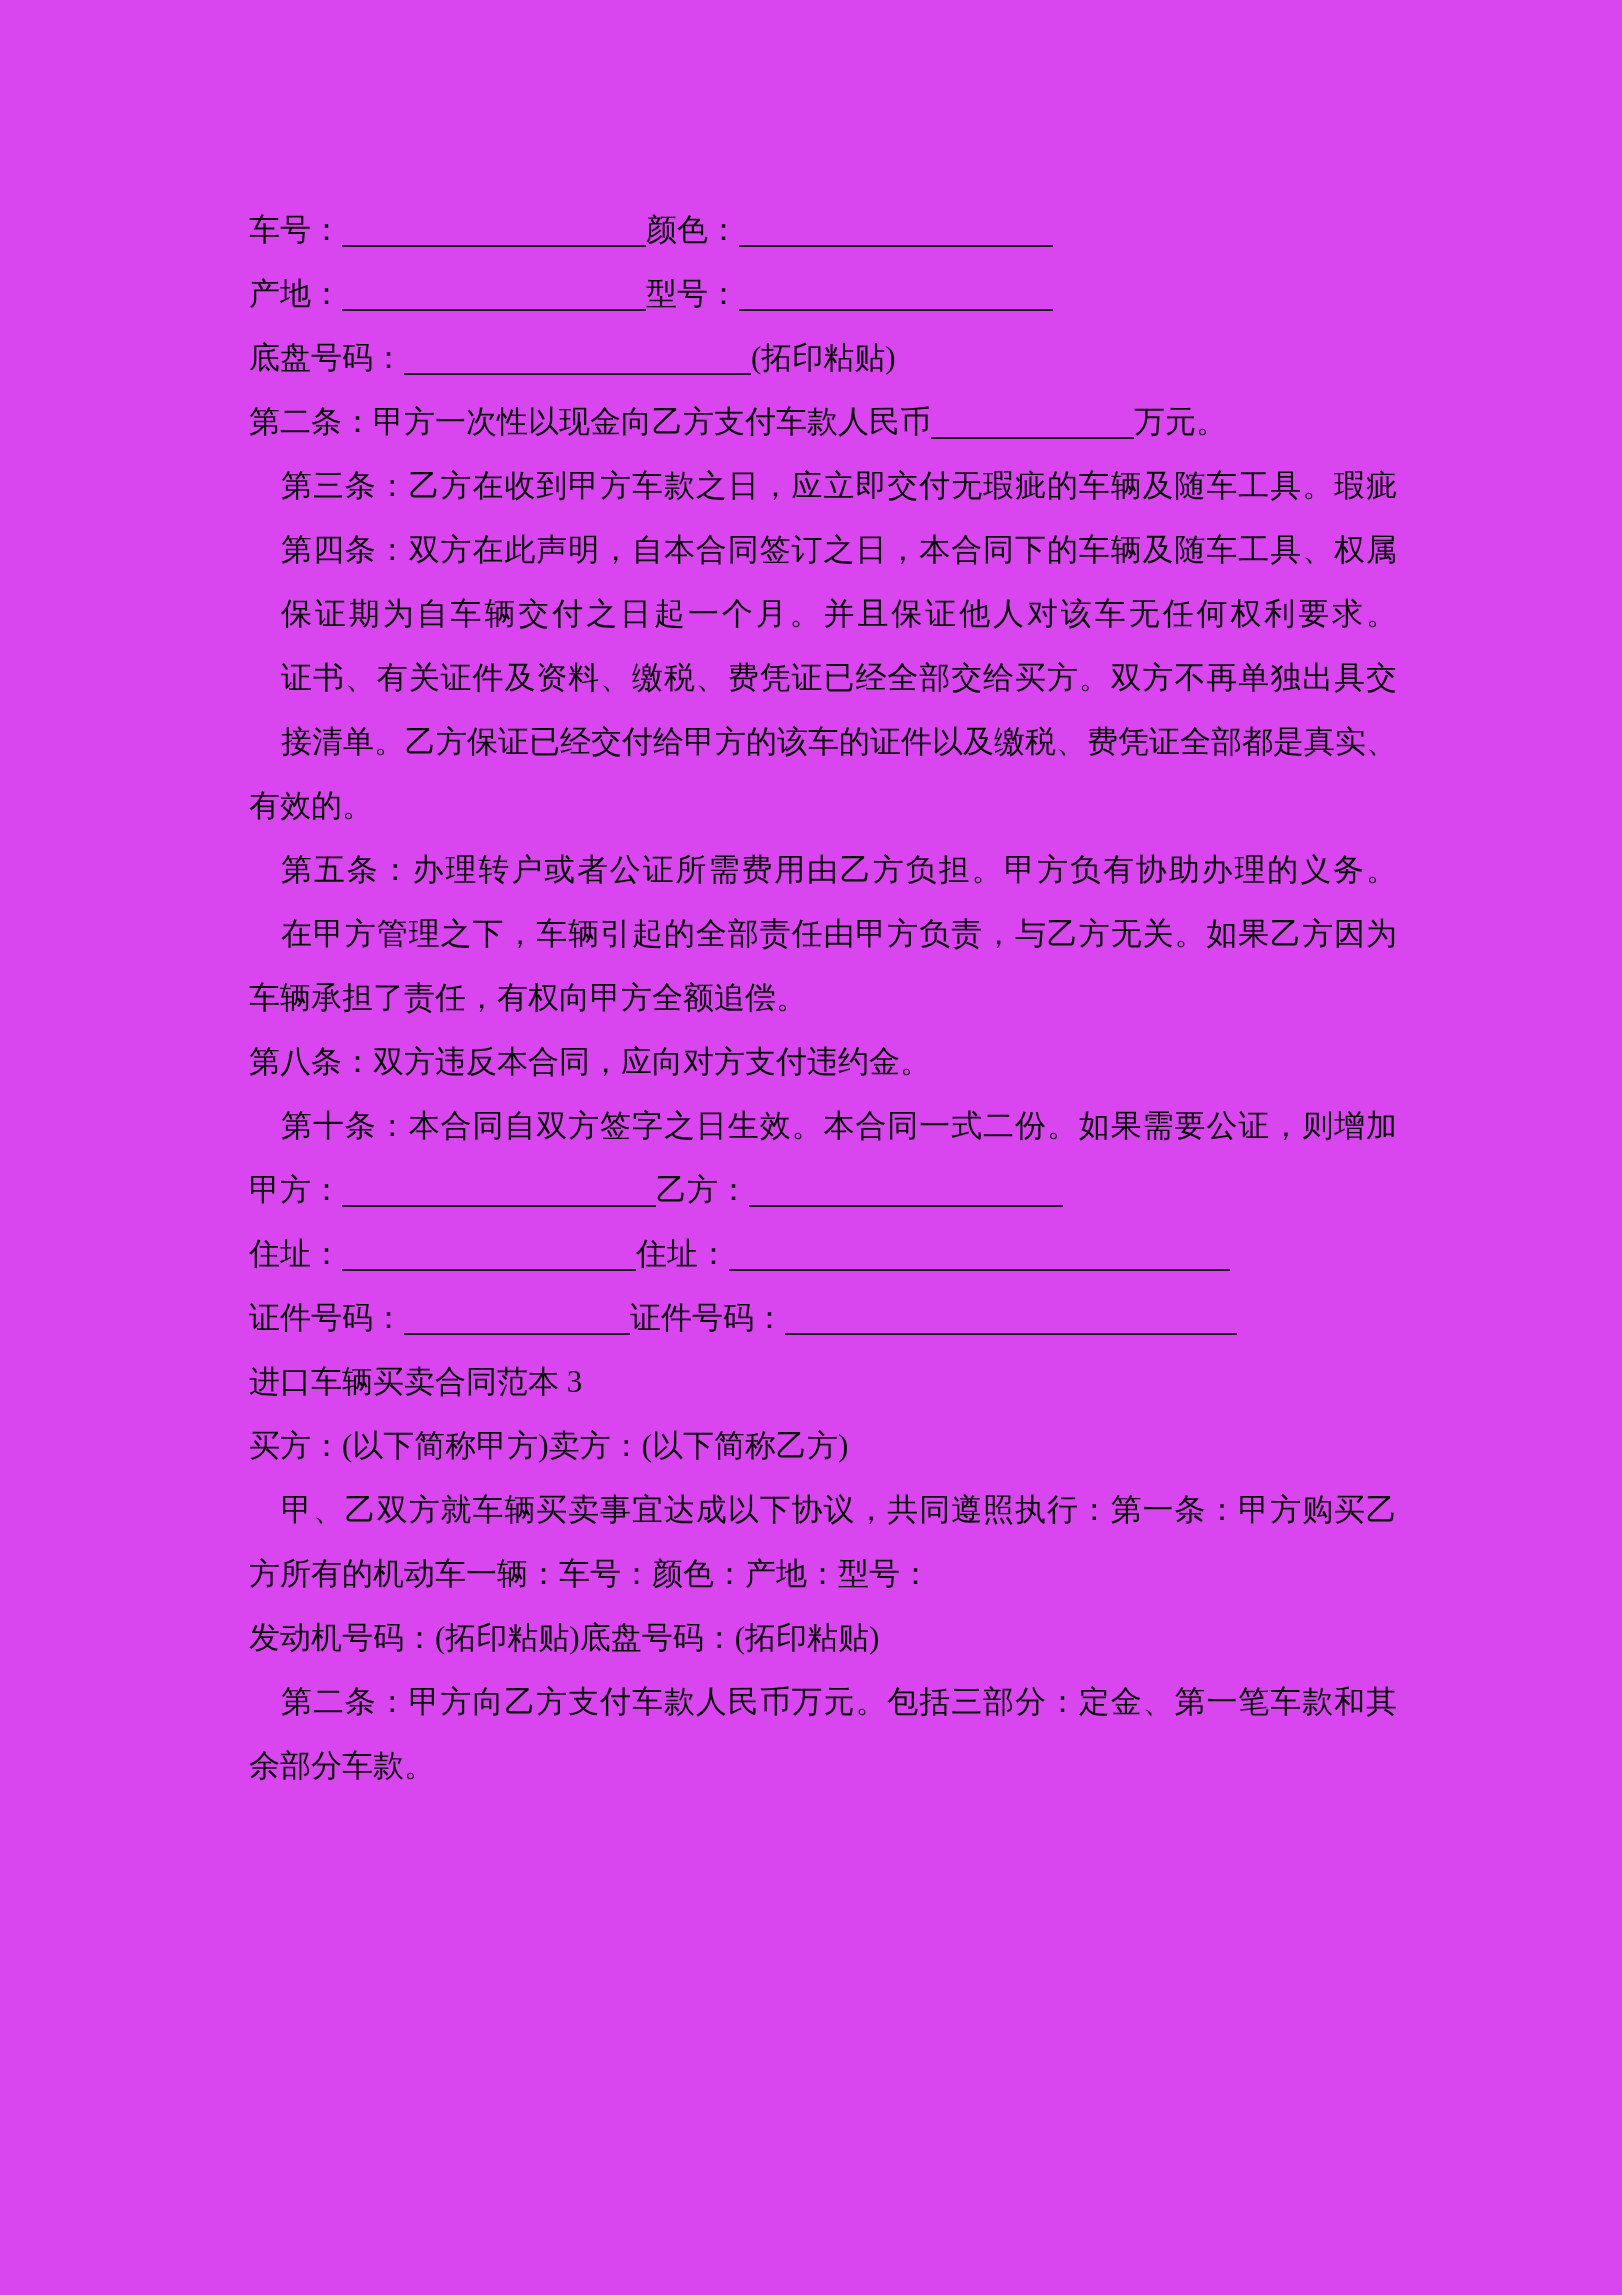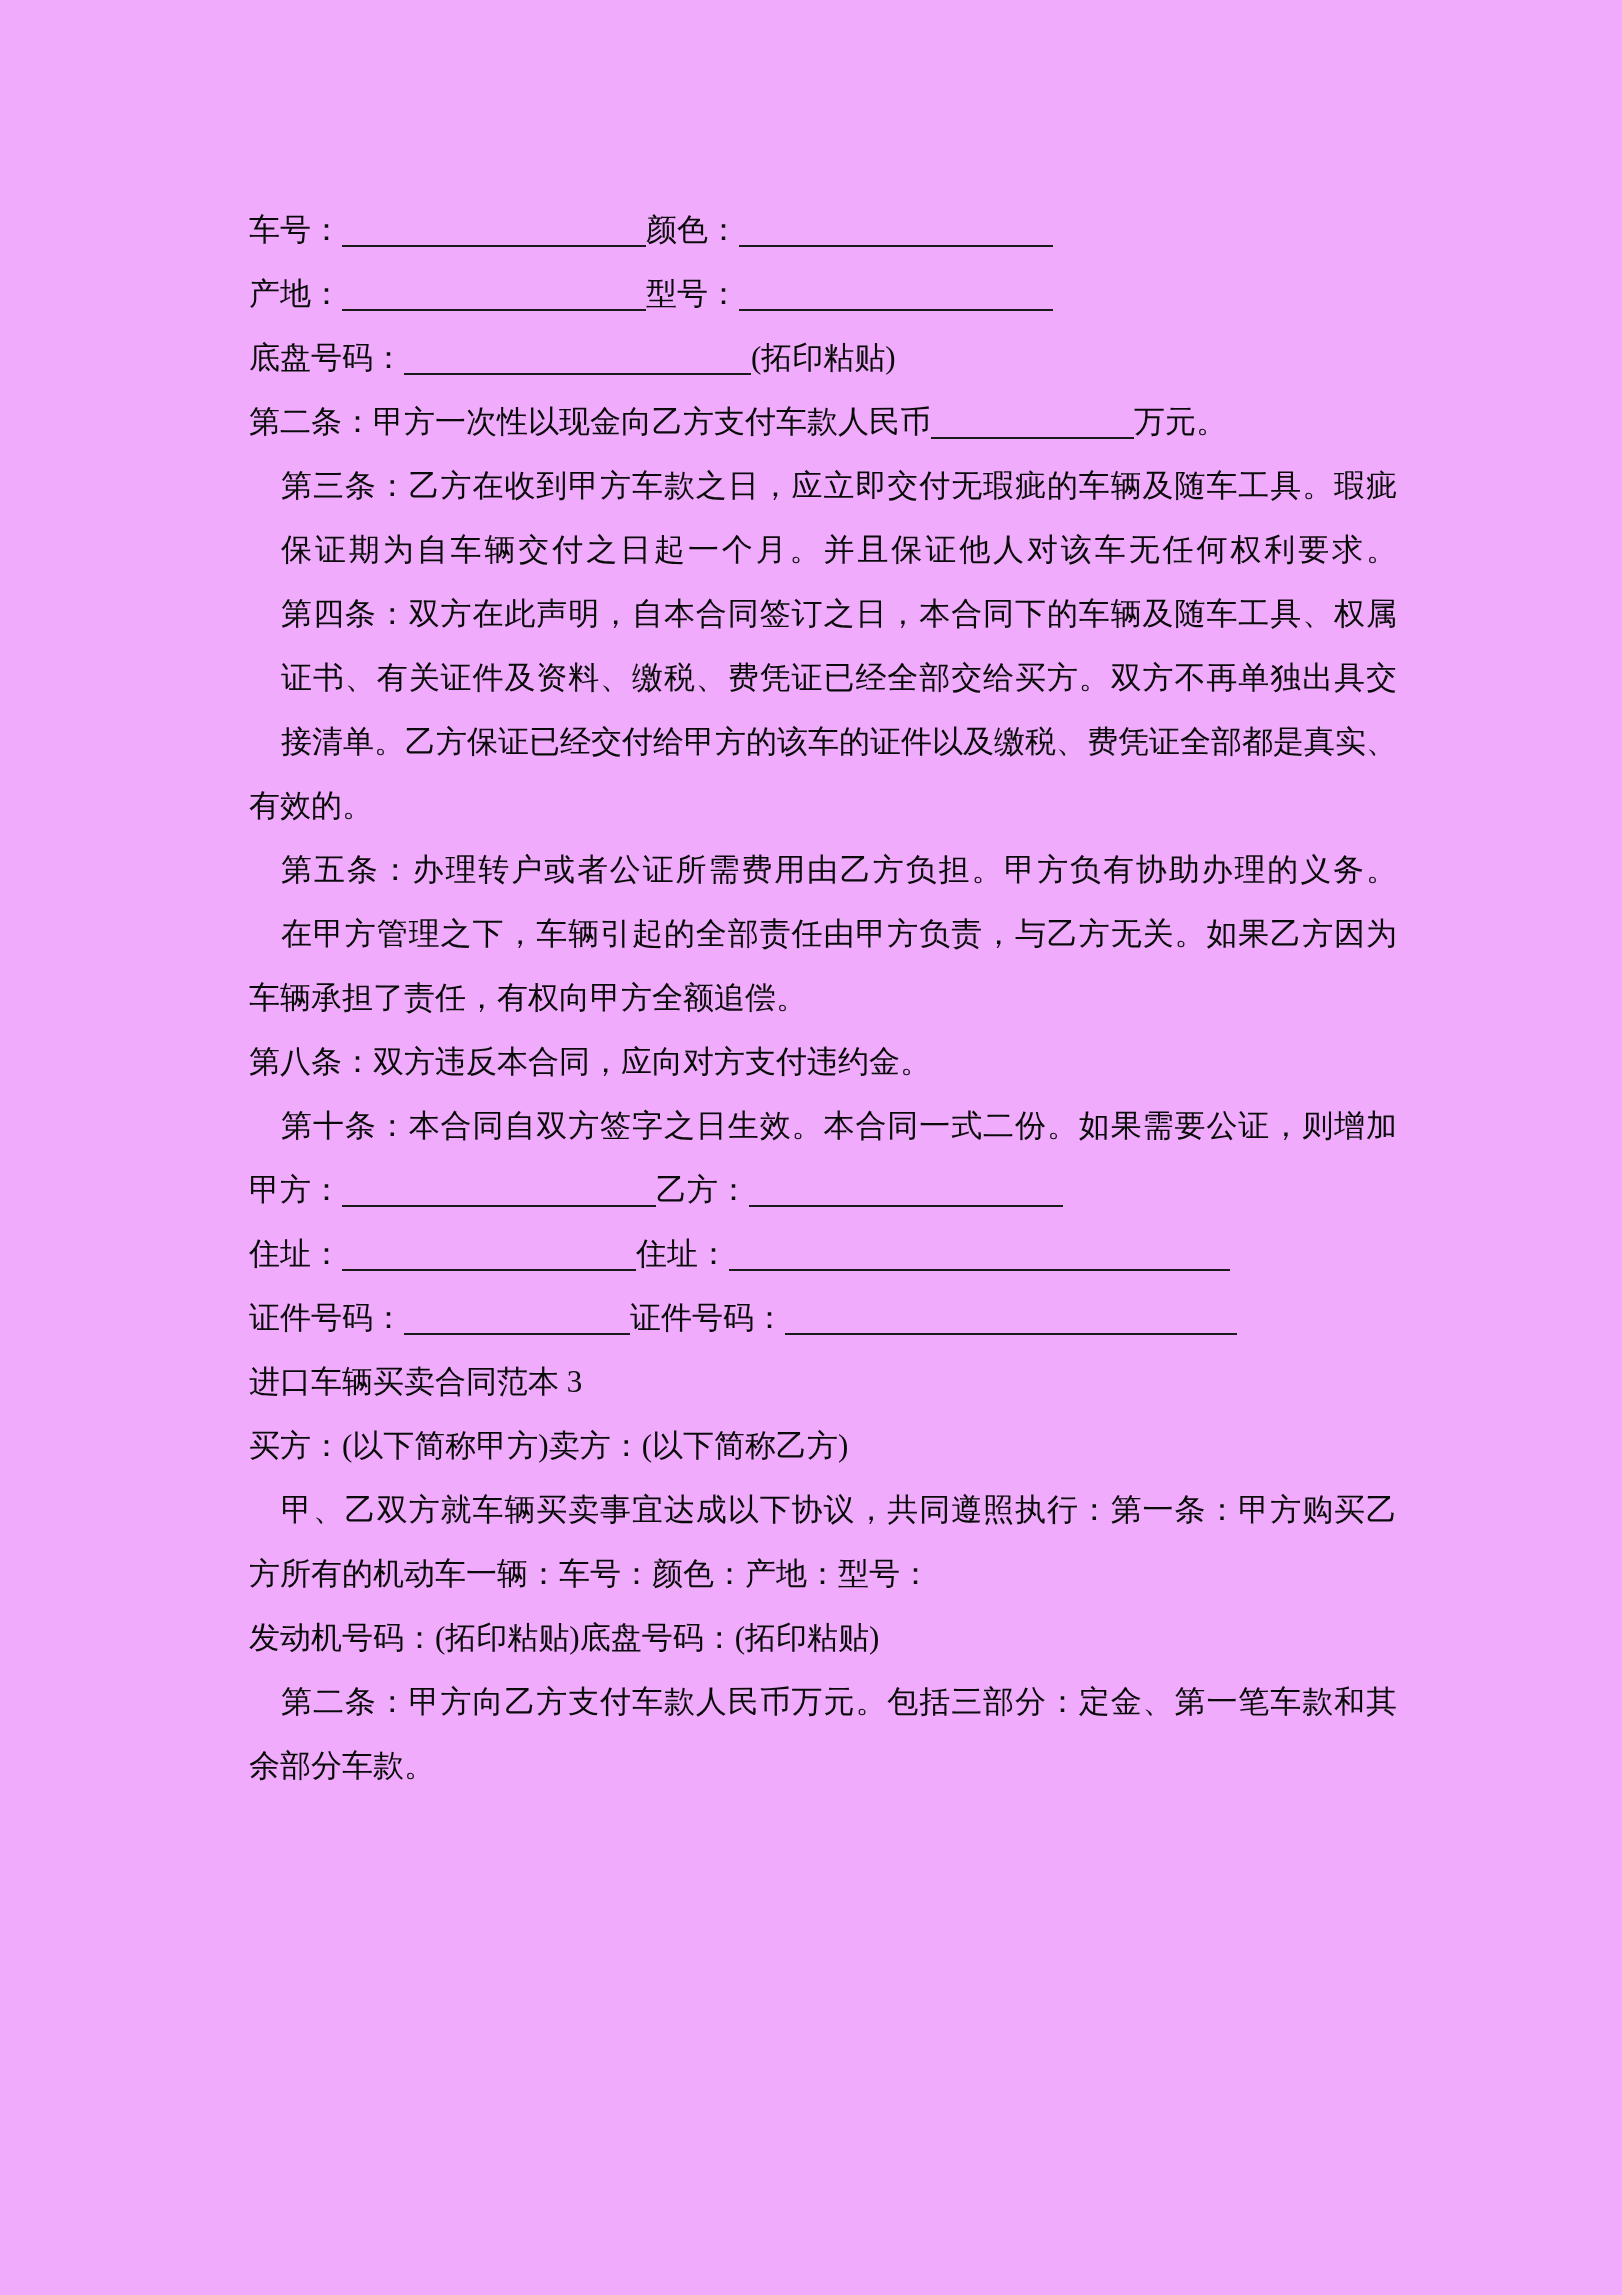--- a/index.html
+++ b/index.html
@@ -4,21 +4,21 @@
 <style>
   html, body {
     margin: 0;
     padding: 0;
     background: #ffffff;
   }
   .page {
     position: relative;
     width: 1623px;
     height: 2295px;
-    background: #f0abfc;
+    background: #d946ef;
     overflow: hidden;
     font-family: "Liberation Serif", "DejaVu Serif", serif;
     color: #0a0a0a;
   }
   .content {
     position: absolute;
     left: 249px;
     top: 198px;
     width: 1148px;
   }
@@ -50,22 +50,22 @@
 </head>
 <body>
 
 <div class="page">
   <div class="content" id="doc">
       <div class="line"><span class="run">车号：</span><span class="blank" style="width: 304px;"></span><span class="run">颜色：</span><span class="blank" style="width: 314px;"></span></div>
       <div class="line"><span class="run">产地：</span><span class="blank" style="width: 304px;"></span><span class="run">型号：</span><span class="blank" style="width: 314px;"></span></div>
       <div class="line"><span class="run">底盘号码：</span><span class="blank" style="width: 347px;"></span><span class="run">(拓印粘贴)</span></div>
       <div class="line"><span class="run">第二条：甲方一次性以现金向乙方支付车款人民币</span><span class="blank" style="width: 203px;"></span><span class="run">万元。</span></div>
       <div class="line justify"><span class="run">第三条：乙方在收到甲方车款之日，应立即交付无瑕疵的车辆及随车工具。瑕疵</span></div>
+      <div class="line justify"><span class="run">第四条：双方在此声明，自本合同签订之日，本合同下的车辆及随车工具、权属</span></div>
       <div class="line justify"><span class="run">保证期为自车辆交付之日起一个月。并且保证他人对该车无任何权利要求。</span></div>
-      <div class="line justify"><span class="run">第四条：双方在此声明，自本合同签订之日，本合同下的车辆及随车工具、权属</span></div>
       <div class="line justify"><span class="run">证书、有关证件及资料、缴税、费凭证已经全部交给买方。双方不再单独出具交</span></div>
       <div class="line justify"><span class="run">接清单。乙方保证已经交付给甲方的该车的证件以及缴税、费凭证全部都是真实、</span></div>
       <div class="line"><span class="run">有效的。</span></div>
       <div class="line justify"><span class="run">第五条：办理转户或者公证所需费用由乙方负担。甲方负有协助办理的义务。</span></div>
       <div class="line justify"><span class="run">在甲方管理之下，车辆引起的全部责任由甲方负责，与乙方无关。如果乙方因为</span></div>
       <div class="line"><span class="run">车辆承担了责任，有权向甲方全额追偿。</span></div>
       <div class="line"><span class="run">第八条：双方违反本合同，应向对方支付违约金。</span></div>
       <div class="line justify"><span class="run">第十条：本合同自双方签字之日生效。本合同一式二份。如果需要公证，则增加</span></div>
       <div class="line"><span class="run">甲方：</span><span class="blank" style="width: 314px;"></span><span class="run">乙方：</span><span class="blank" style="width: 314px;"></span></div>
       <div class="line"><span class="run">住址：</span><span class="blank" style="width: 294px;"></span><span class="run">住址：</span><span class="blank" style="width: 501px;"></span></div>

